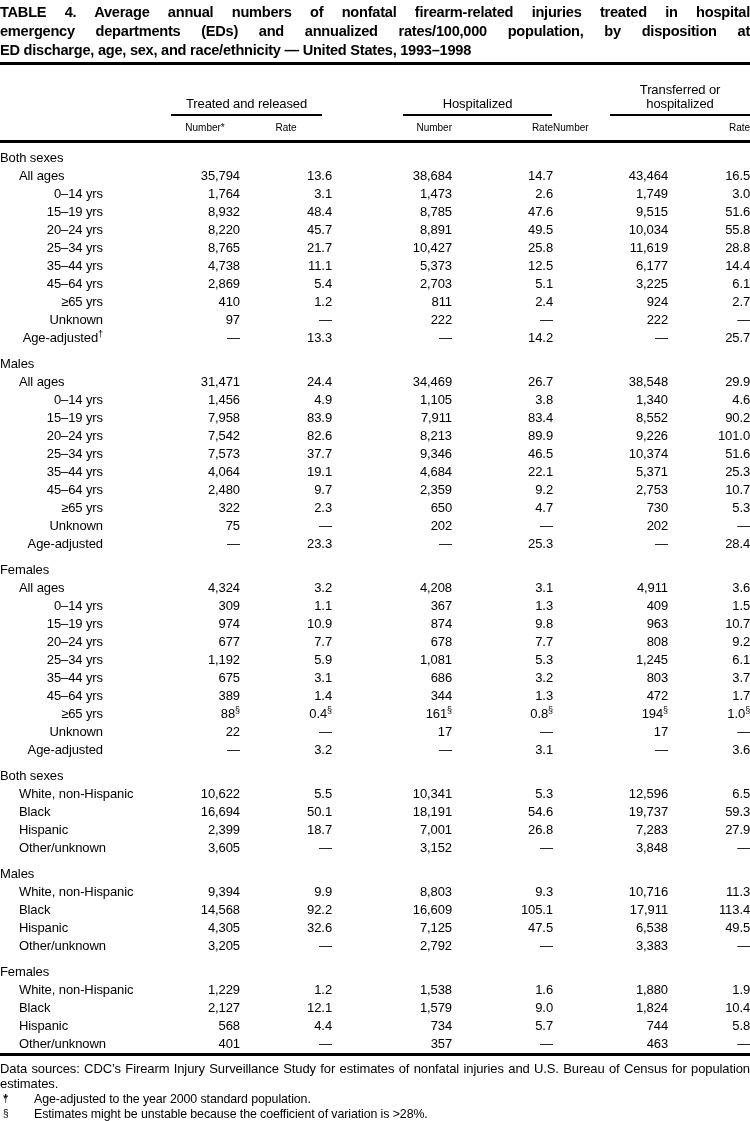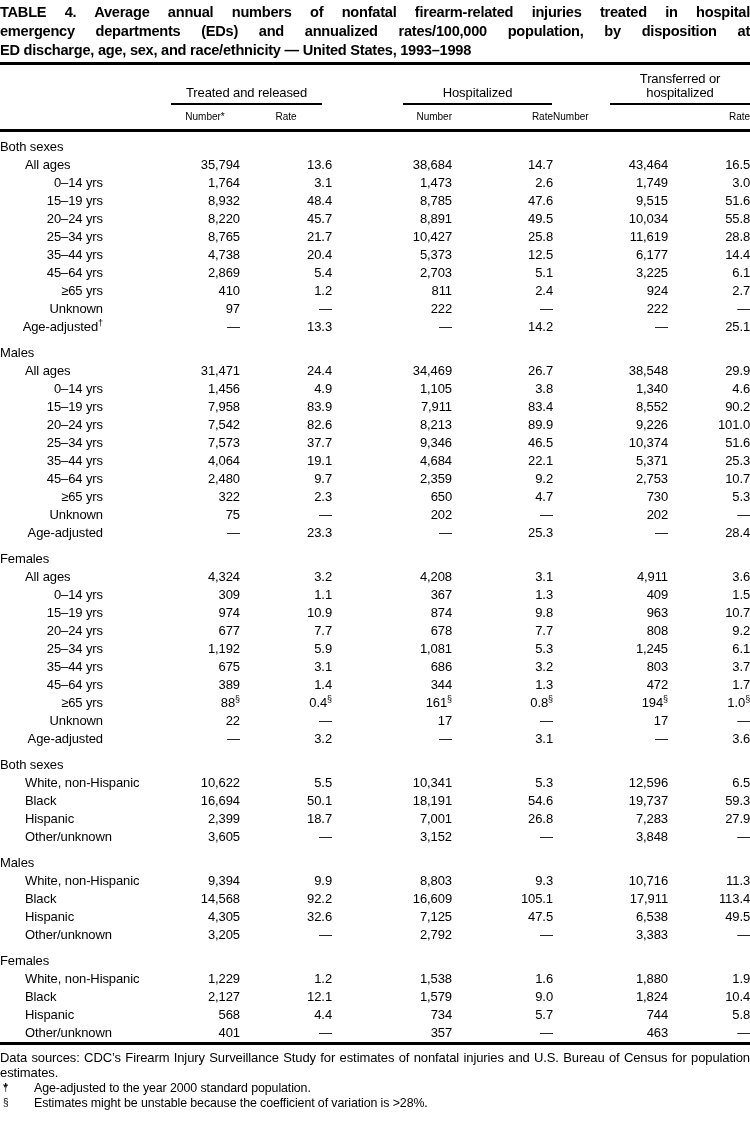--- a/index.html
+++ b/index.html
@@ -14,37 +14,37 @@
   
   .title { font-weight: bold; font-size: 14.6px; line-height: 19px; letter-spacing: -0.25px; }
   .title .just { text-align: justify; text-align-last: justify; }
   .title-rule { height: 0; border-bottom: 3.5px solid #000; margin-top: 2px; }
 
   
   table.data { width: 750px; border-collapse: collapse; table-layout: fixed; border-bottom: 3.5px solid #000; }
   table.data th, table.data td { padding: 0; }
 
   thead th { font-weight: normal; font-size: 13px; vertical-align: bottom; }
-  tr.grp-row th { padding-top: 7px; }
+  tr.grp-row th { padding-top: 18px; }
   th.grp > div { border-bottom: 2.5px solid #000; padding-bottom: 3px; line-height: 14px; text-align: center; font-size: 13px; letter-spacing: -0.1px; }
   .g1 { margin: 0 10px 0 1px; }
   .g2 { margin: 0 1px 0 71px; }
   .g3 { margin: 0 0 0 57px; }
 
   tr.sub th { height: 25px; vertical-align: middle; border-bottom: 3px solid #000; font-size: 10px; padding-bottom: 1px; }
   th.s1 { text-align: center; padding-right: 16px; }
   th.s2 { text-align: center; padding-left: 20px; }
   th.s3 { text-align: right;  padding-right: 4px; }
   th.s4 { text-align: right;  padding-right: 2px; }
   th.s5 { text-align: left;   padding-left: 16px; }
   th.s6 { text-align: right;  padding-right: 4px; }
 
   tbody td { font-size: 13px; height: 18px; line-height: 18px; letter-spacing: -0.1px; }
   td.sect { padding-left: 2px; height: 26px; vertical-align: bottom; padding-bottom: 1px; }
-  td.lbl.indent { padding-left: 25px; }
+  td.lbl.indent { padding-left: 19px; }
   td.lbl.ralign { text-align: right; padding-right: 67px; }
   td.num { text-align: right; }
   td.c0 { padding-right: 8px; }
   td.c1 { padding-right: 2px; }
   td.c2 { padding-right: 6px; }
   td.c3 { padding-right: 6px; }
   td.c4 { padding-right: 8px; }
   td.c5 { padding-right: 3px; }
   sup { font-size: 9px; line-height: 0; }
 
@@ -145,21 +145,21 @@
           <td class="num c0">8,765</td>
           <td class="num c1">21.7</td>
           <td class="num c2">10,427</td>
           <td class="num c3">25.8</td>
           <td class="num c4">11,619</td>
           <td class="num c5">28.8</td>
         </tr>
         <tr>
           <td class="lbl ralign">35–44 yrs</td>
           <td class="num c0">4,738</td>
-          <td class="num c1">20.4</td>
+          <td class="num c1">11.1</td>
           <td class="num c2">5,373</td>
           <td class="num c3">12.5</td>
           <td class="num c4">6,177</td>
           <td class="num c5">14.4</td>
         </tr>
         <tr>
           <td class="lbl ralign">45–64 yrs</td>
           <td class="num c0">2,869</td>
           <td class="num c1">5.4</td>
           <td class="num c2">2,703</td>
@@ -185,21 +185,21 @@
           <td class="num c4">222</td>
           <td class="num c5">—</td>
         </tr>
         <tr>
           <td class="lbl ralign">Age-adjusted<sup>†</sup></td>
           <td class="num c0">—</td>
           <td class="num c1">13.3</td>
           <td class="num c2">—</td>
           <td class="num c3">14.2</td>
           <td class="num c4">—</td>
-          <td class="num c5">25.1</td>
+          <td class="num c5">25.7</td>
         </tr>
         <tr>
           <td colspan="7" class="sect">Males</td>
         </tr>
         <tr>
           <td class="lbl indent">All ages</td>
           <td class="num c0">31,471</td>
           <td class="num c1">24.4</td>
           <td class="num c2">34,469</td>
           <td class="num c3">26.7</td>

